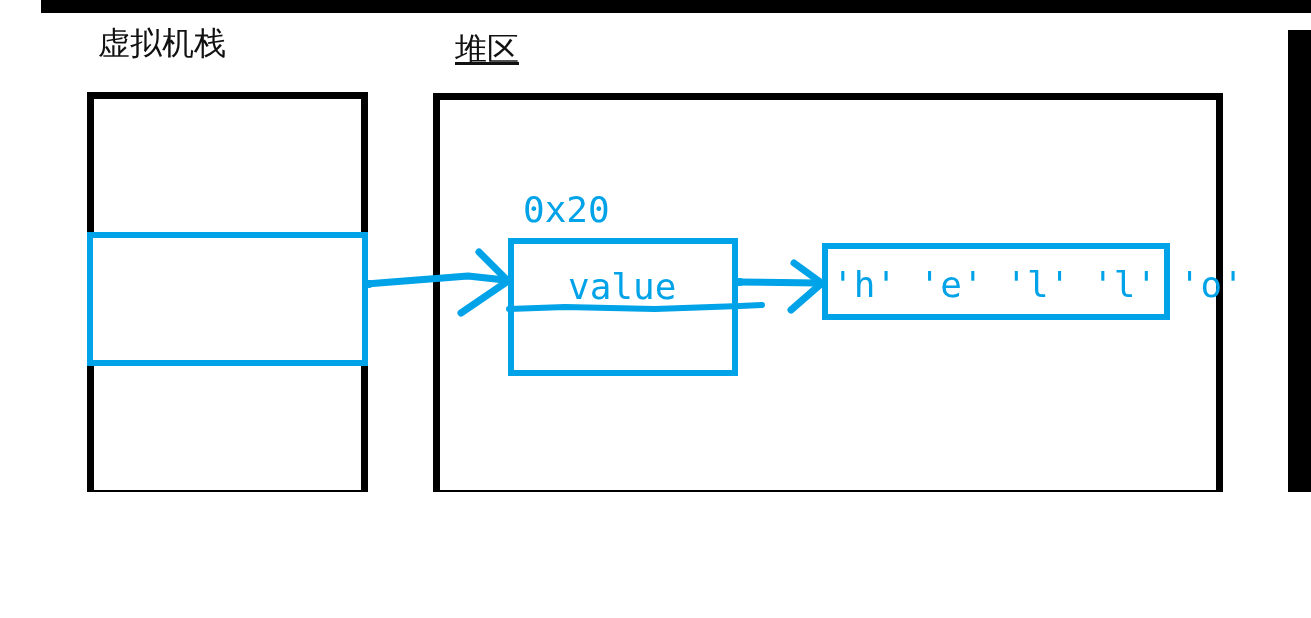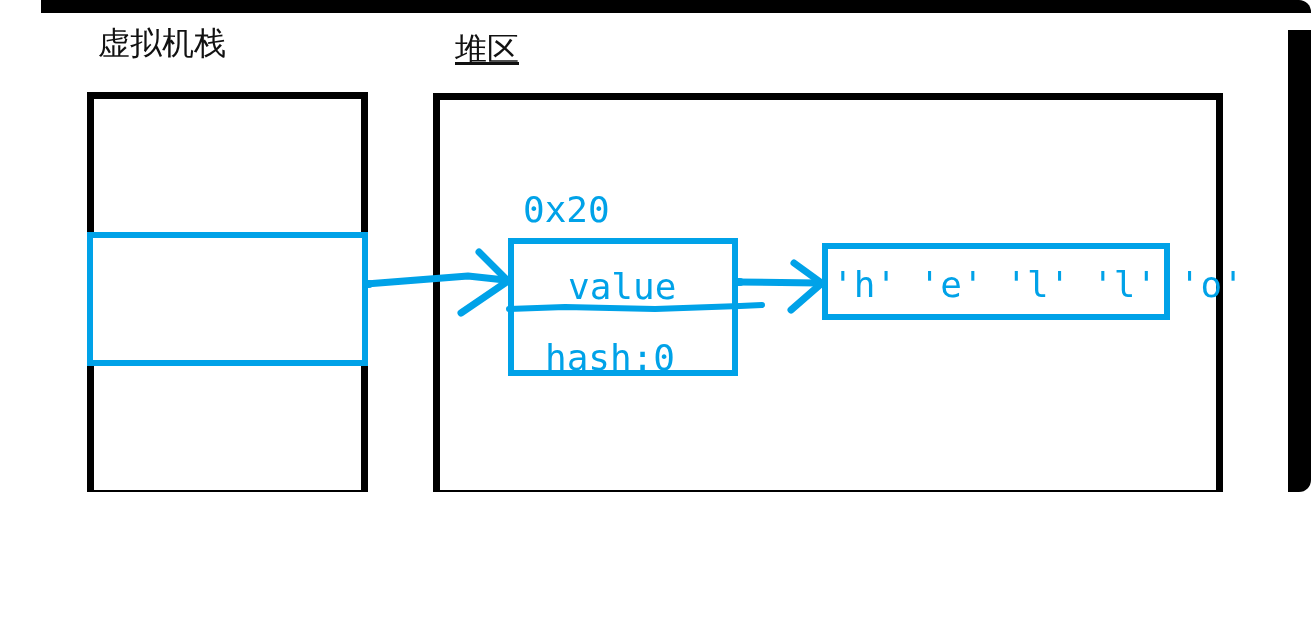--- a/index.html
+++ b/index.html
@@ -1,18 +1,18 @@
 <!DOCTYPE html>
 <html style="--blue: #00A2E8; --purple: #A351B5; --ink: #000000;"><head>
 <meta charset="utf-8">
 <style>
   html,body{margin:0;padding:0;background:#fff;}
   #canvas{
     position:relative;width:1311px;height:492px;background:#ffffff;
-    overflow:hidden;font-family:"Liberation Sans","DejaVu Sans",sans-serif;border-radius:12px;
+    overflow:hidden;font-family:"Liberation Sans","DejaVu Sans",sans-serif;
   }
   .abs{position:absolute;}
   .bar{background:var(--ink,#000);}
   .zone-label{
     color:#111;font-family:"Liberation Serif","DejaVu Serif",serif;
     font-size:32px;white-space:pre;
   }
   .zone-box{border:7px solid #000;background:transparent;}
   .blue-box{border:6px solid var(--blue,#00A2E8);background:#fff;}
   .mono{
@@ -41,21 +41,20 @@
   <div class="abs zone-box" style="left:87px;top:92px;width:267px;height:391px;"></div>
 
   <div class="abs zone-box" style="left:433px;top:93px;width:776px;height:390px;"></div>
 
   <div class="abs blue-box" style="left:87px;top:232px;width:269px;height:122px;"></div>
 
   <div class="abs mono" style="left:523px;top:189px;">0x20</div>
 
   <div class="abs blue-box" style="left:508px;top:238px;width:218px;height:126px;"></div>
   <div class="abs mono" style="left:568px;top:266px;">value</div>
-  <div class="abs mono" style="left:545px;top:337px;">hash:0</div>
 
   <div class="abs blue-box" style="left:822px;top:243px;width:336px;height:65px;"></div>
   <div class="abs mono" style="left:832px;top:264px;">'h' 'e' 'l' 'l' 'o'</div>
 
   <svg class="overlay" width="1311" height="618" viewBox="0 0 1311 618">
 
     <path class="ink-blue" stroke-width="6" d="M509,309 L565,307 L655,309 L740,306 L762,305"></path>
 
     <g>
       <path class="ink-blue" stroke-width="8" d="M366,284 L369,284"></path>

